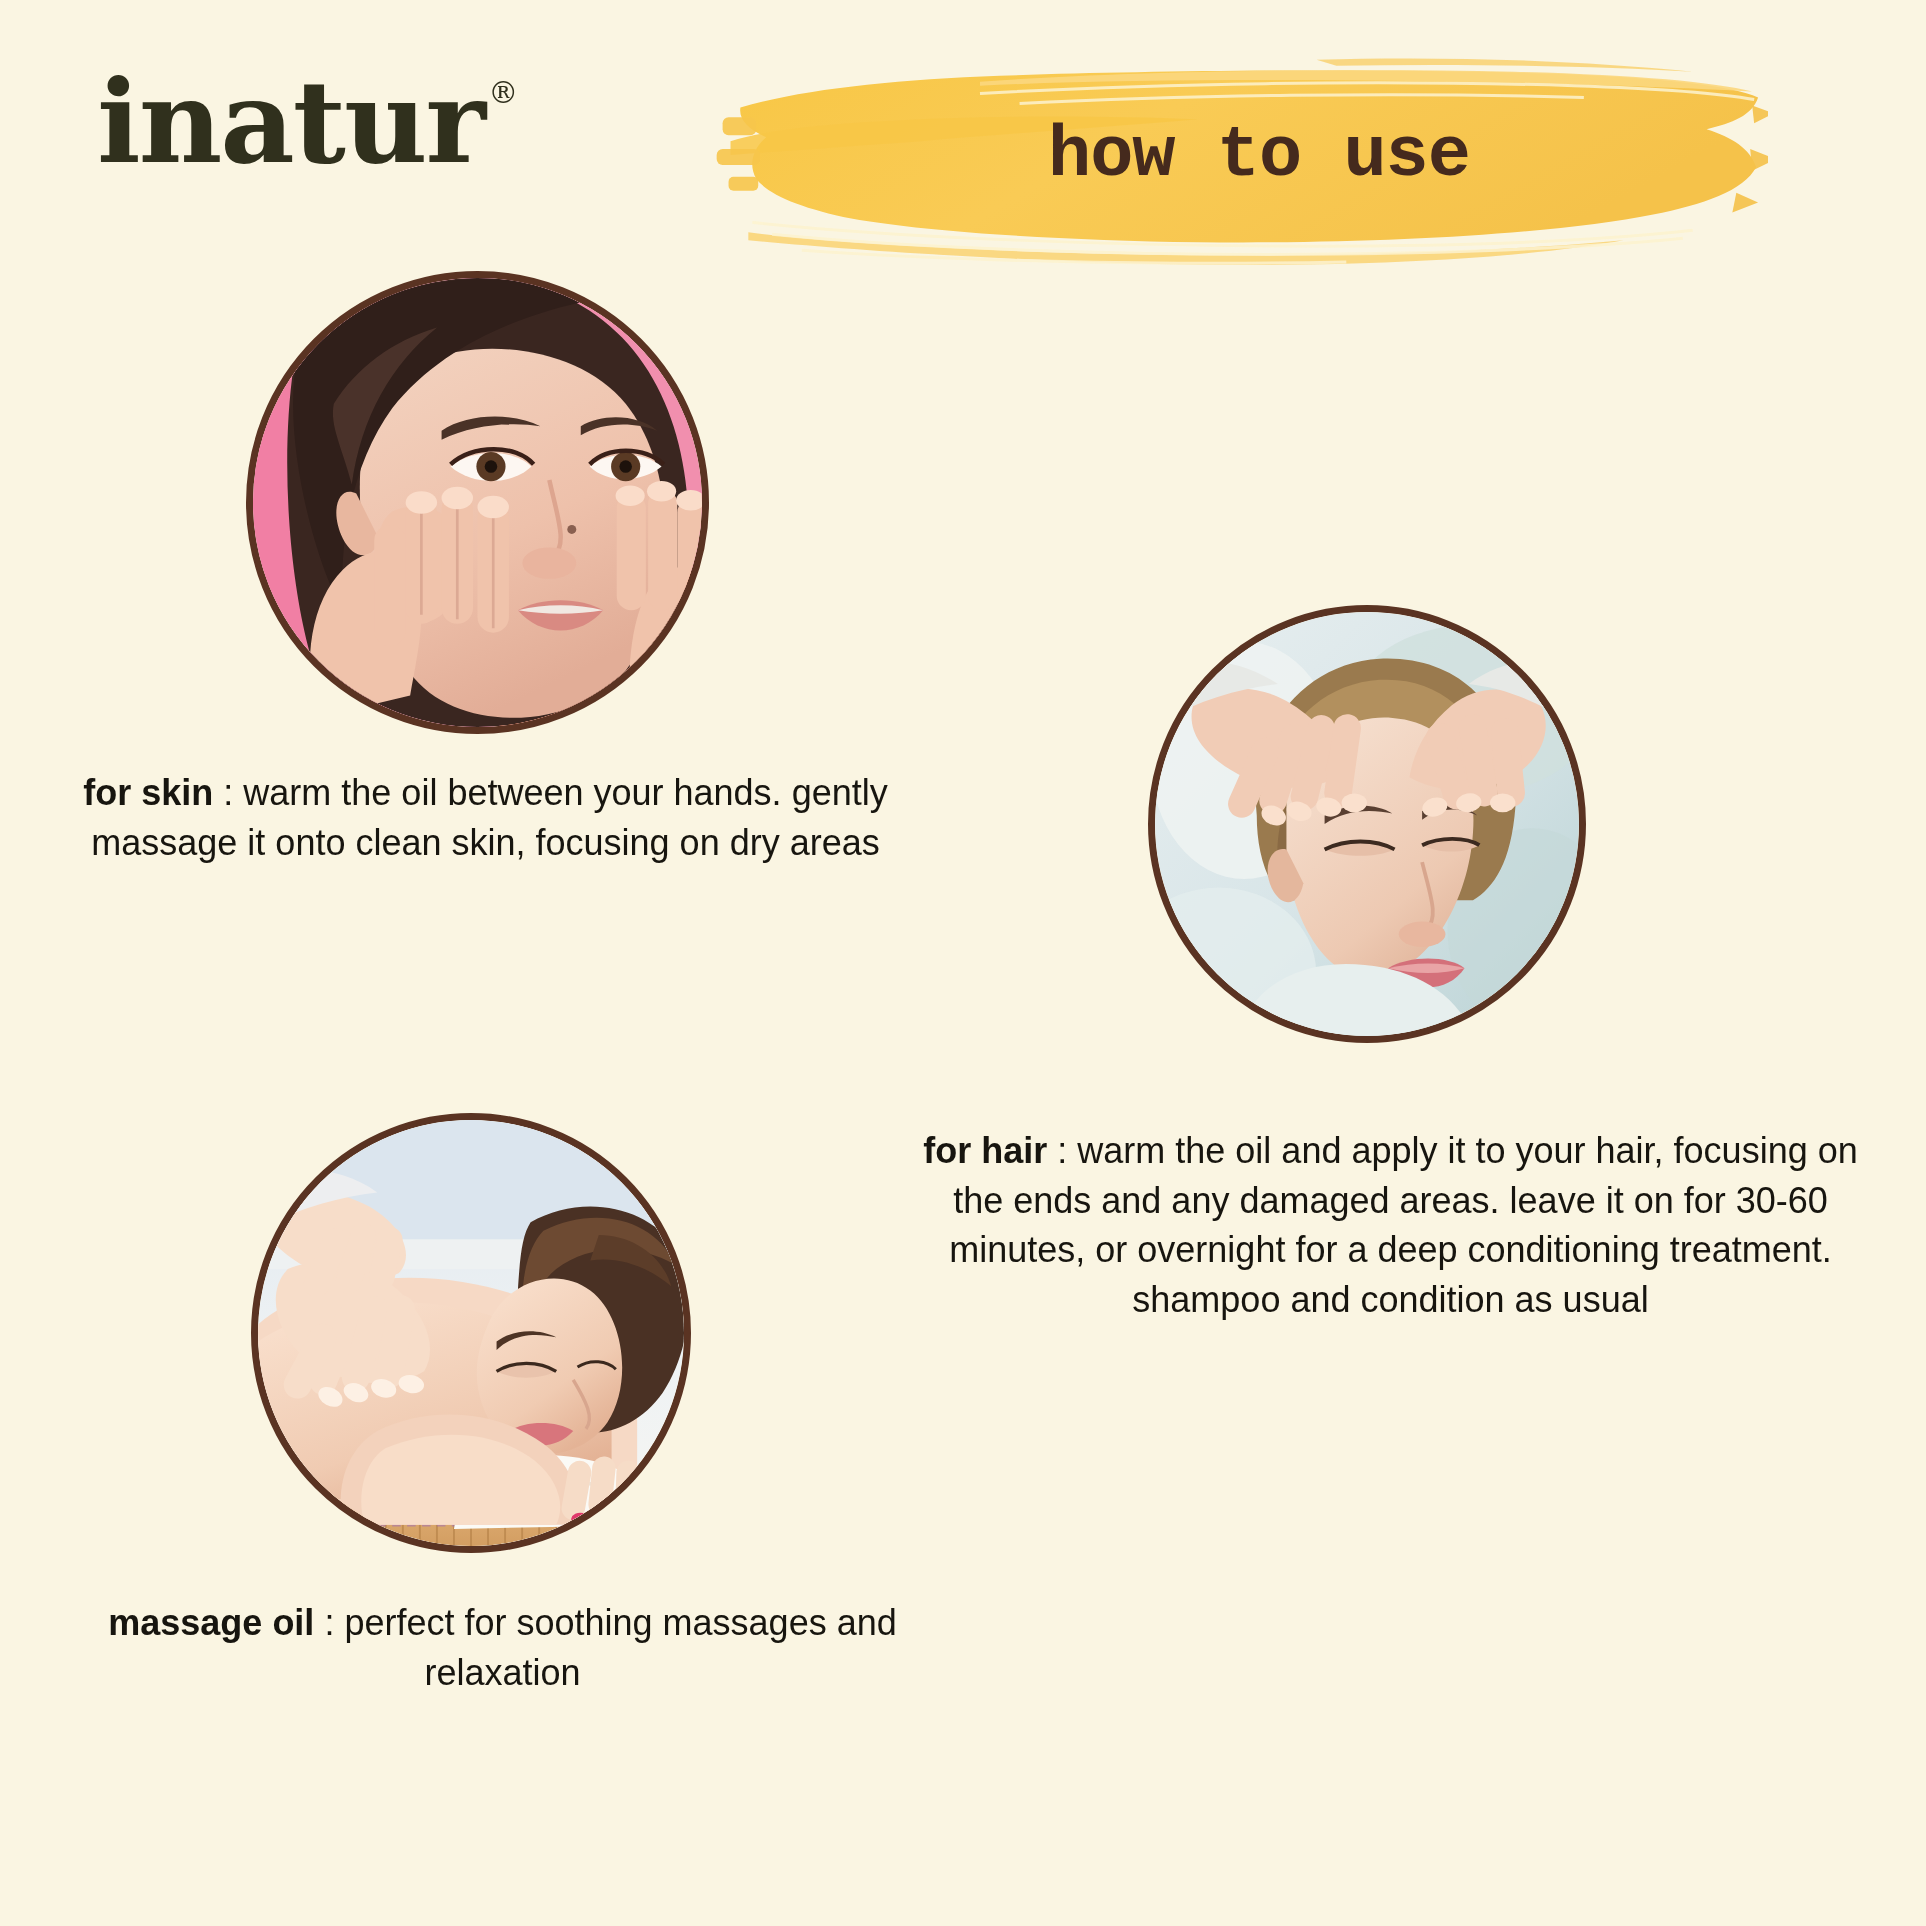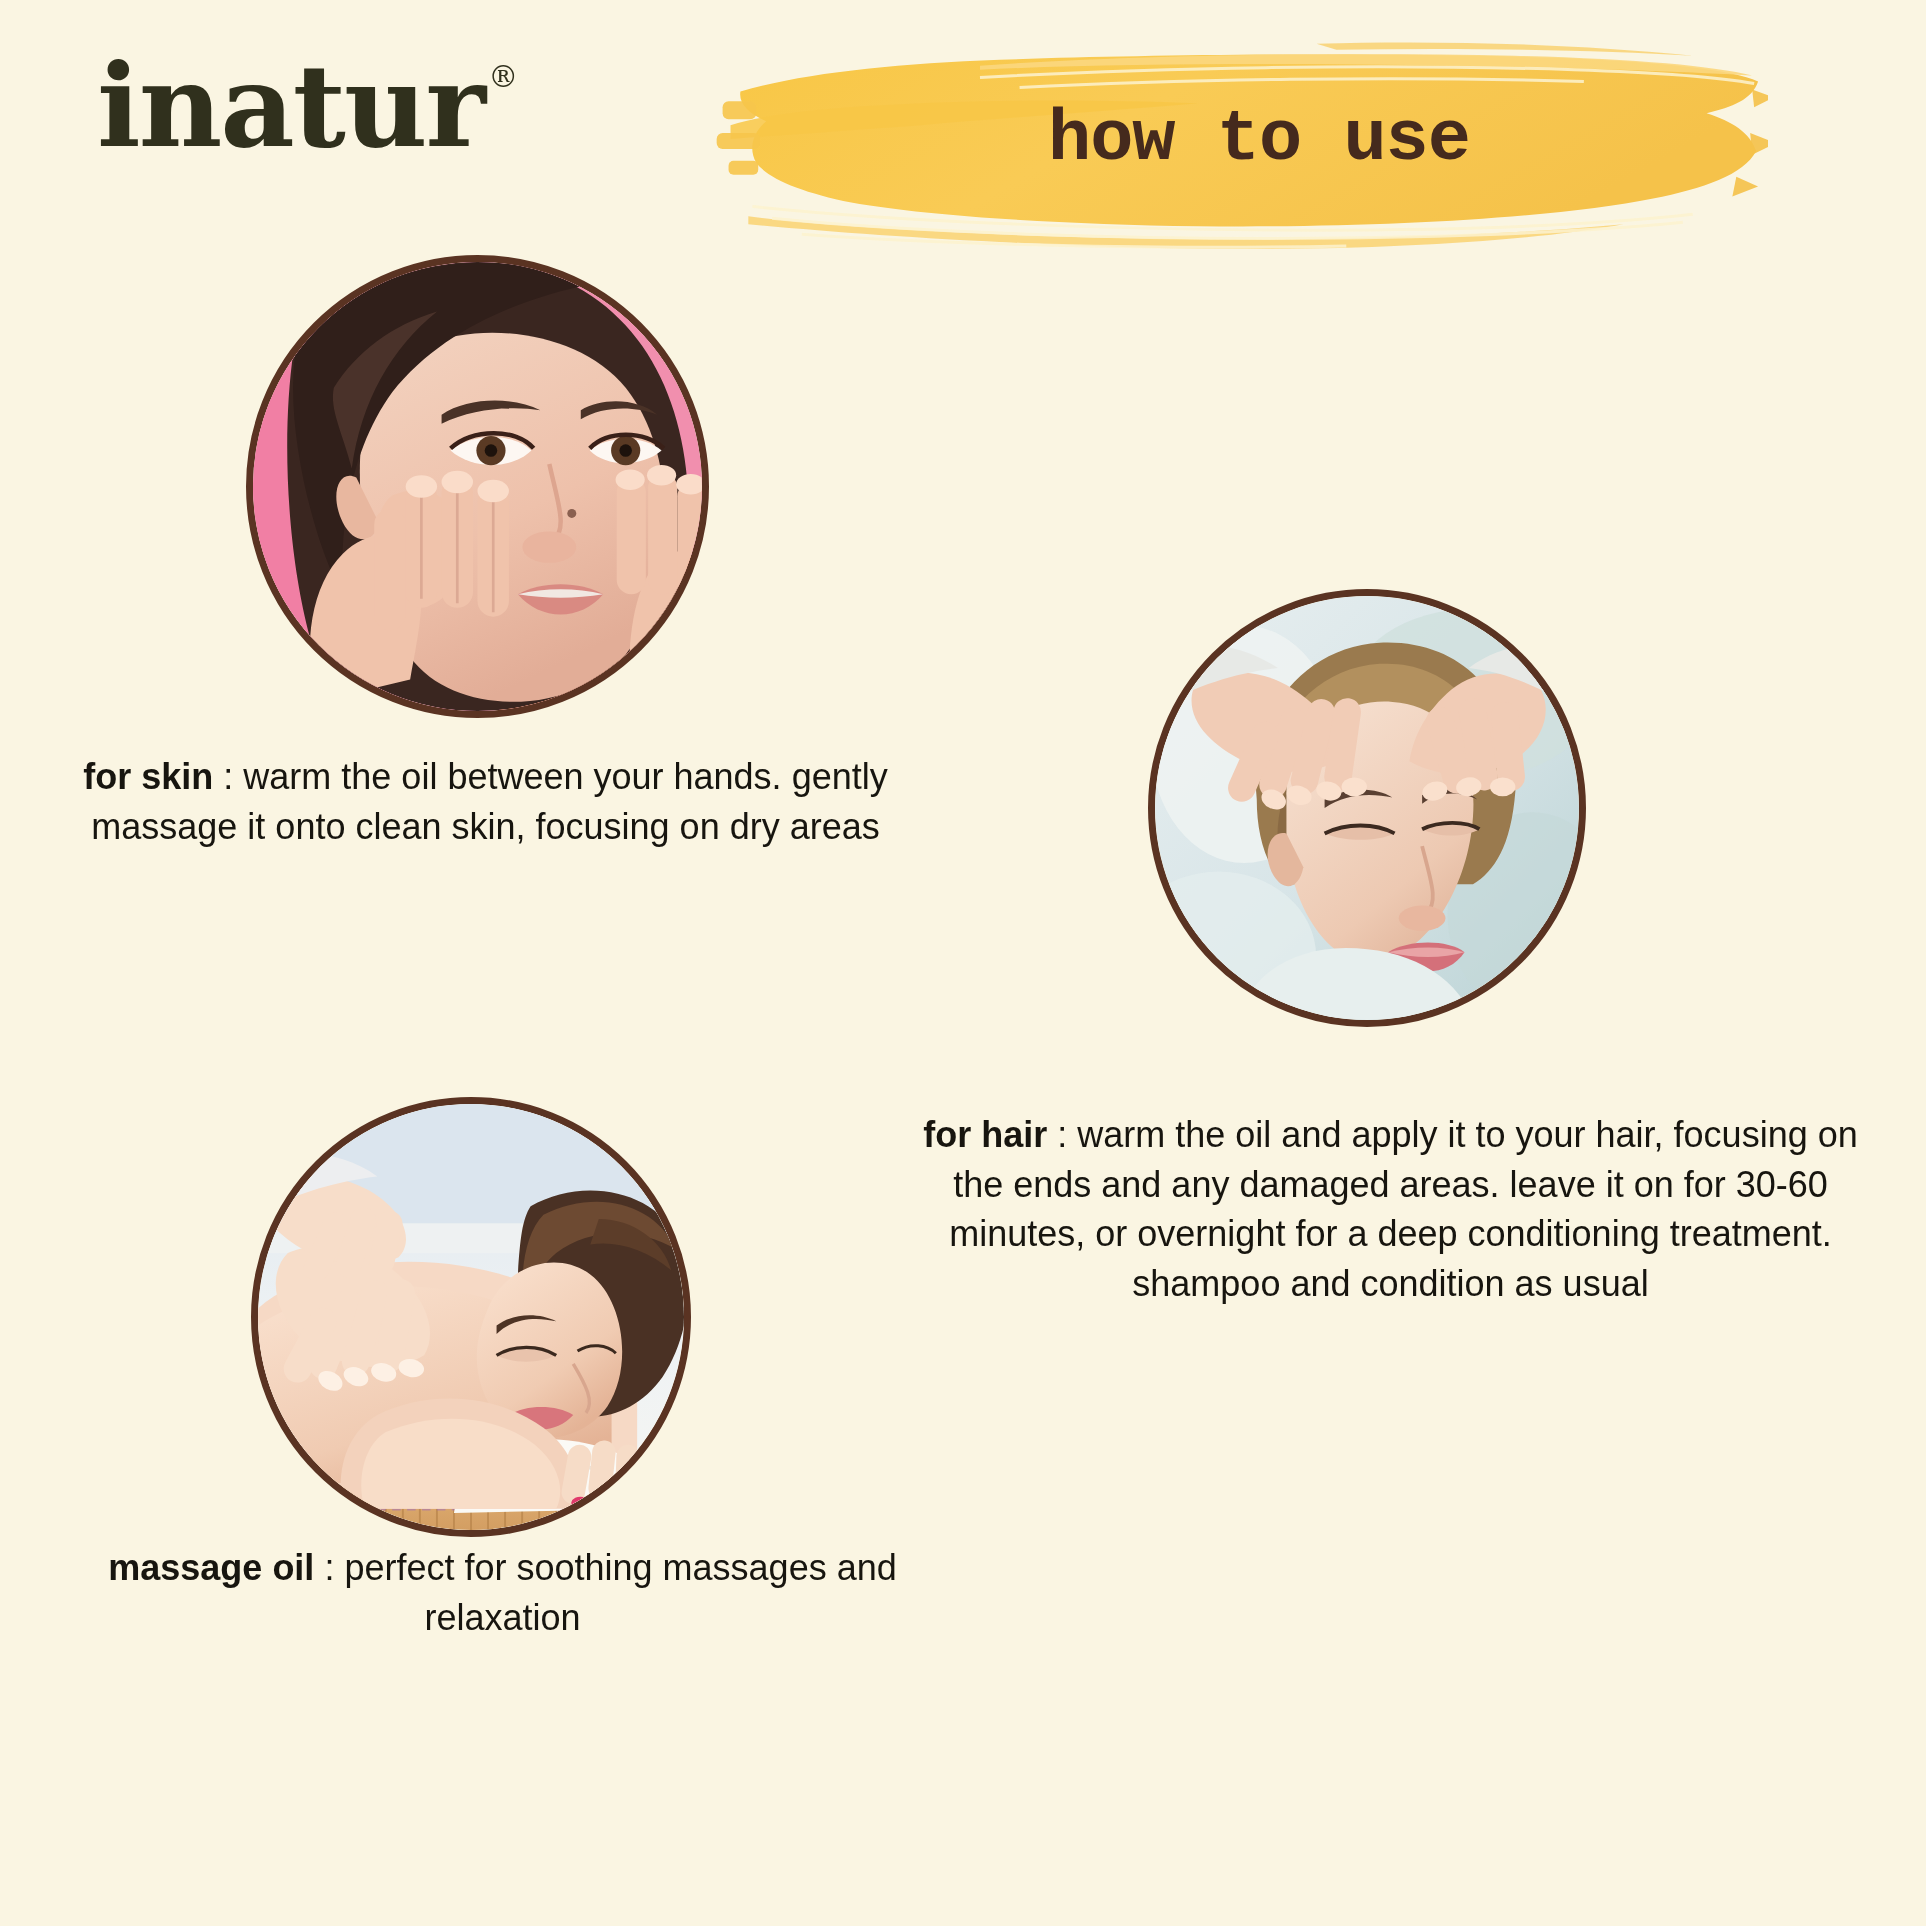--- a/index.html
+++ b/index.html
@@ -14,20 +14,21 @@
     overflow: hidden;
     position: relative;
   }
 
   .page {
     position: relative;
     width: 1927px;
     height: 1844px;
     background: #faf5e2;
     overflow: hidden;
+    margin-top: 16px;
   }
 
   
   .brand {
     position: absolute;
     left: 97px;
     top: 48px;
     display: flex;
     align-items: flex-start;
     color: #30301d;
@@ -102,21 +103,21 @@
     text-align: center;
     font-family: "Liberation Sans", sans-serif;
     font-size: 36px;
     line-height: 1.38;
     color: #17150f;
   }
   .caption b { font-weight: 700; }
 
   #caption-skin    { left: 59px;  top: 752px;  width: 853px; }
   #caption-hair    { left: 921px; top: 1110px; width: 939px; }
-  #caption-massage { left: 57px;  top: 1543px; width: 891px; }
+  #caption-massage { left: 57px;  top: 1582px; width: 891px; }
 </style>
 </head>
 <body>
 
 <div class="page">
 
   <div class="brand">
     <span class="brand-word">inatur</span>
     <span class="brand-reg">®</span>
   </div>

